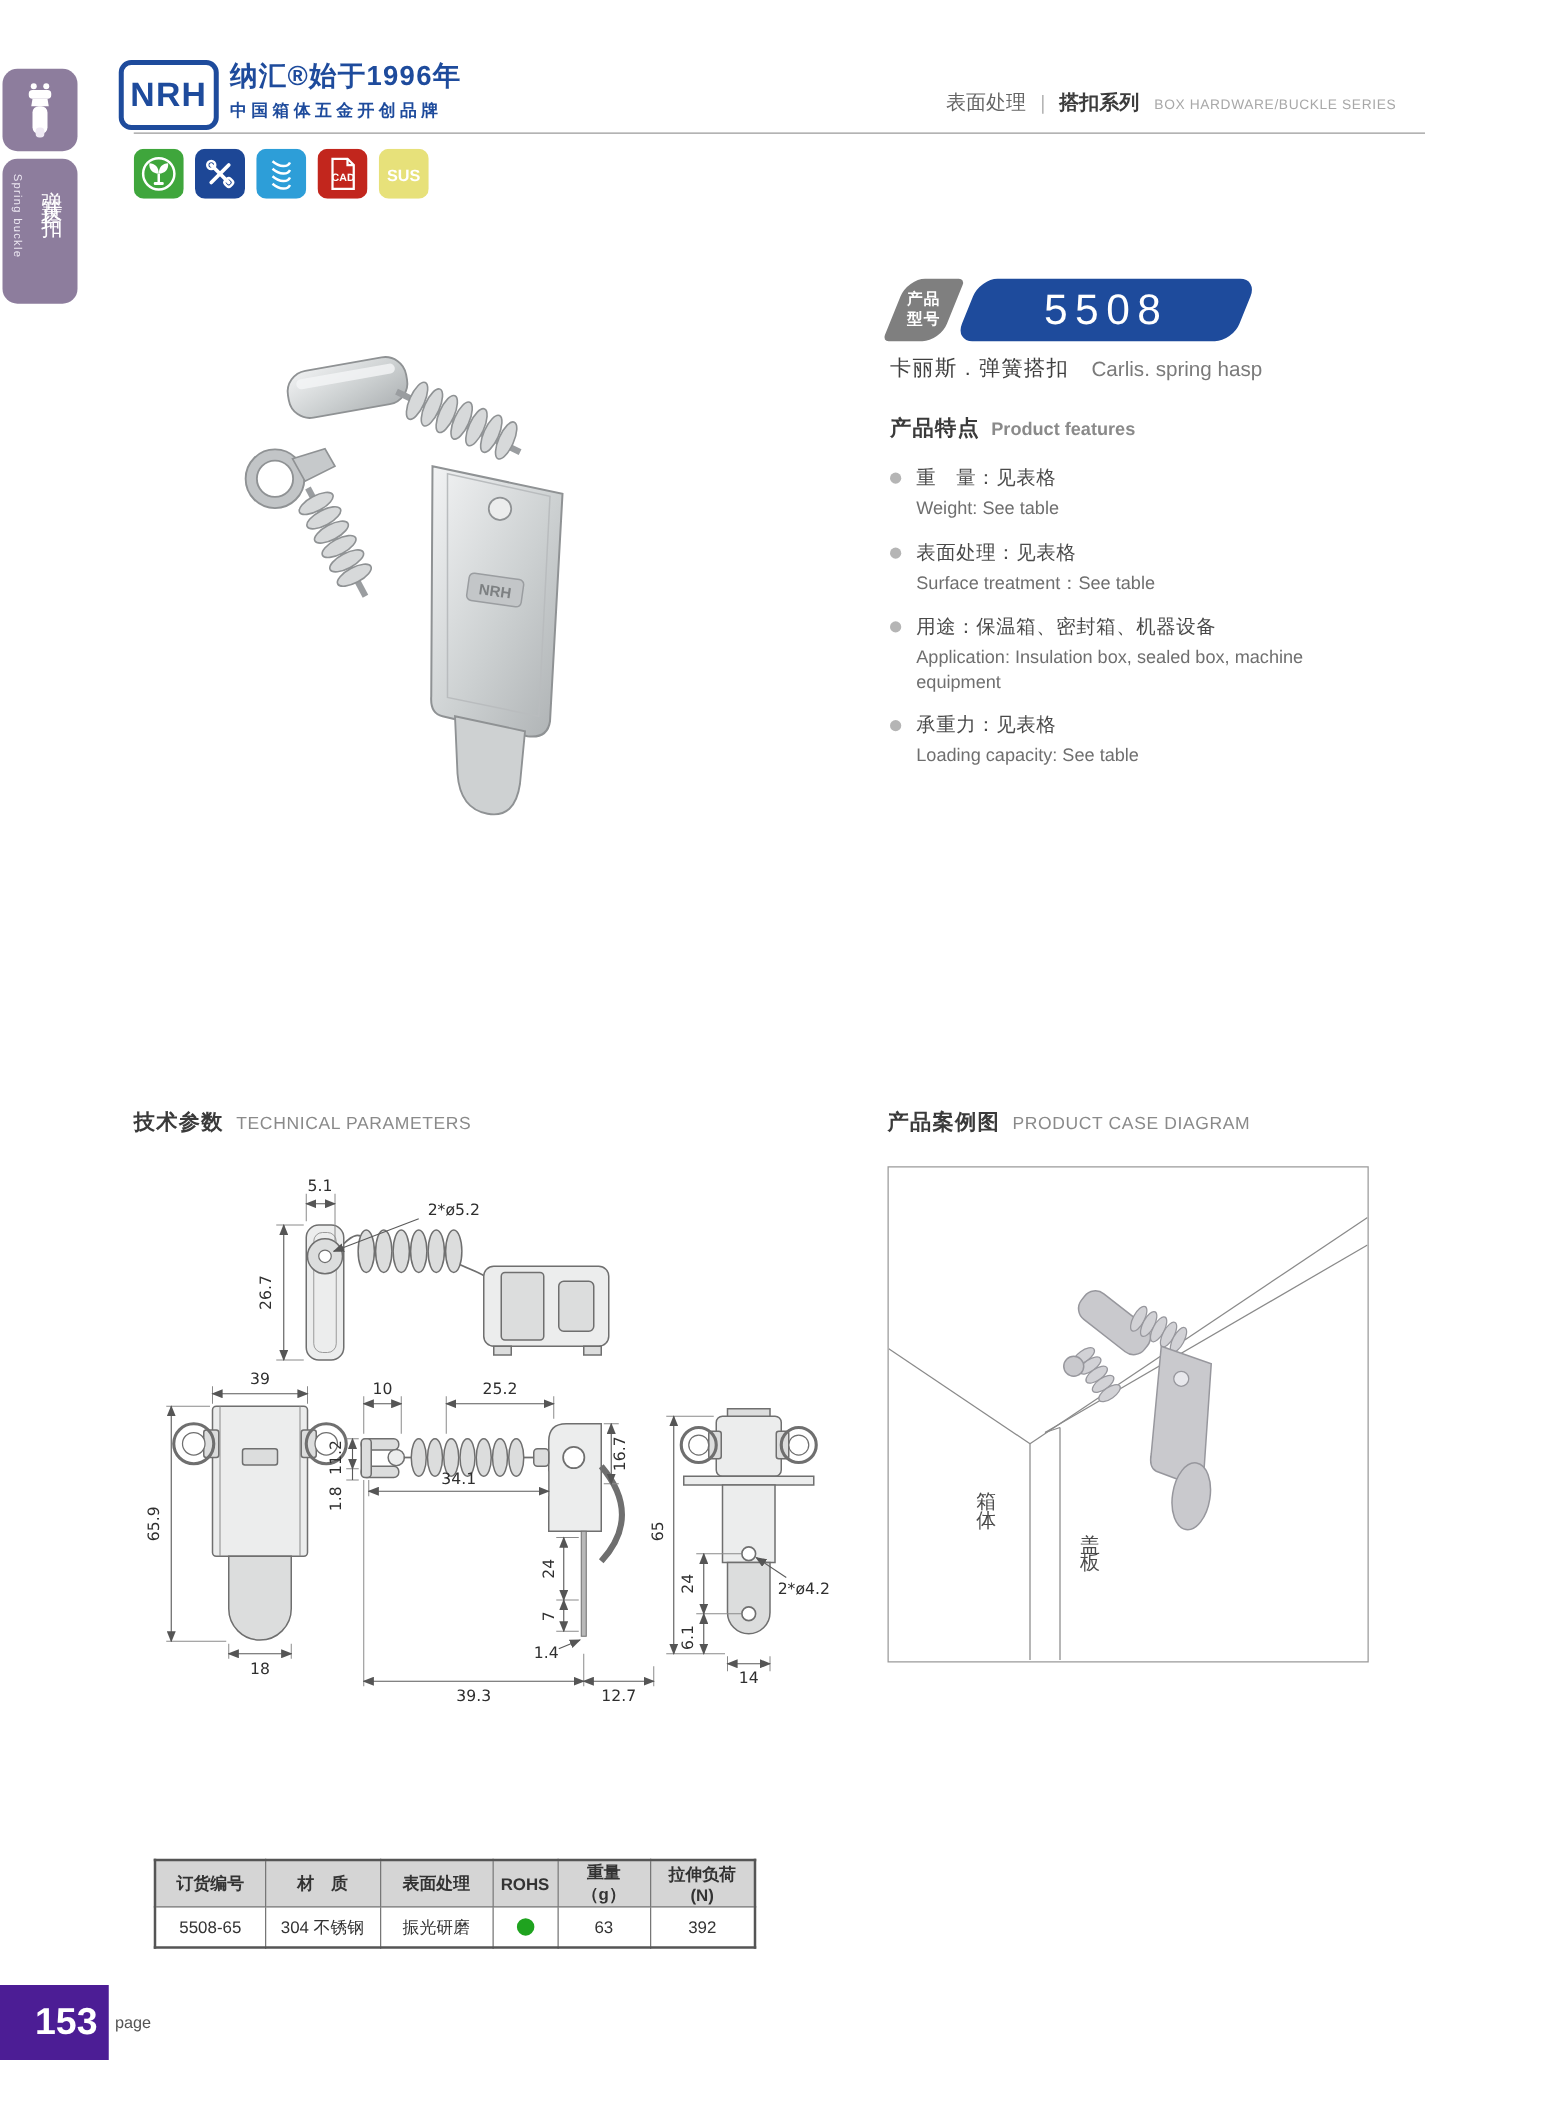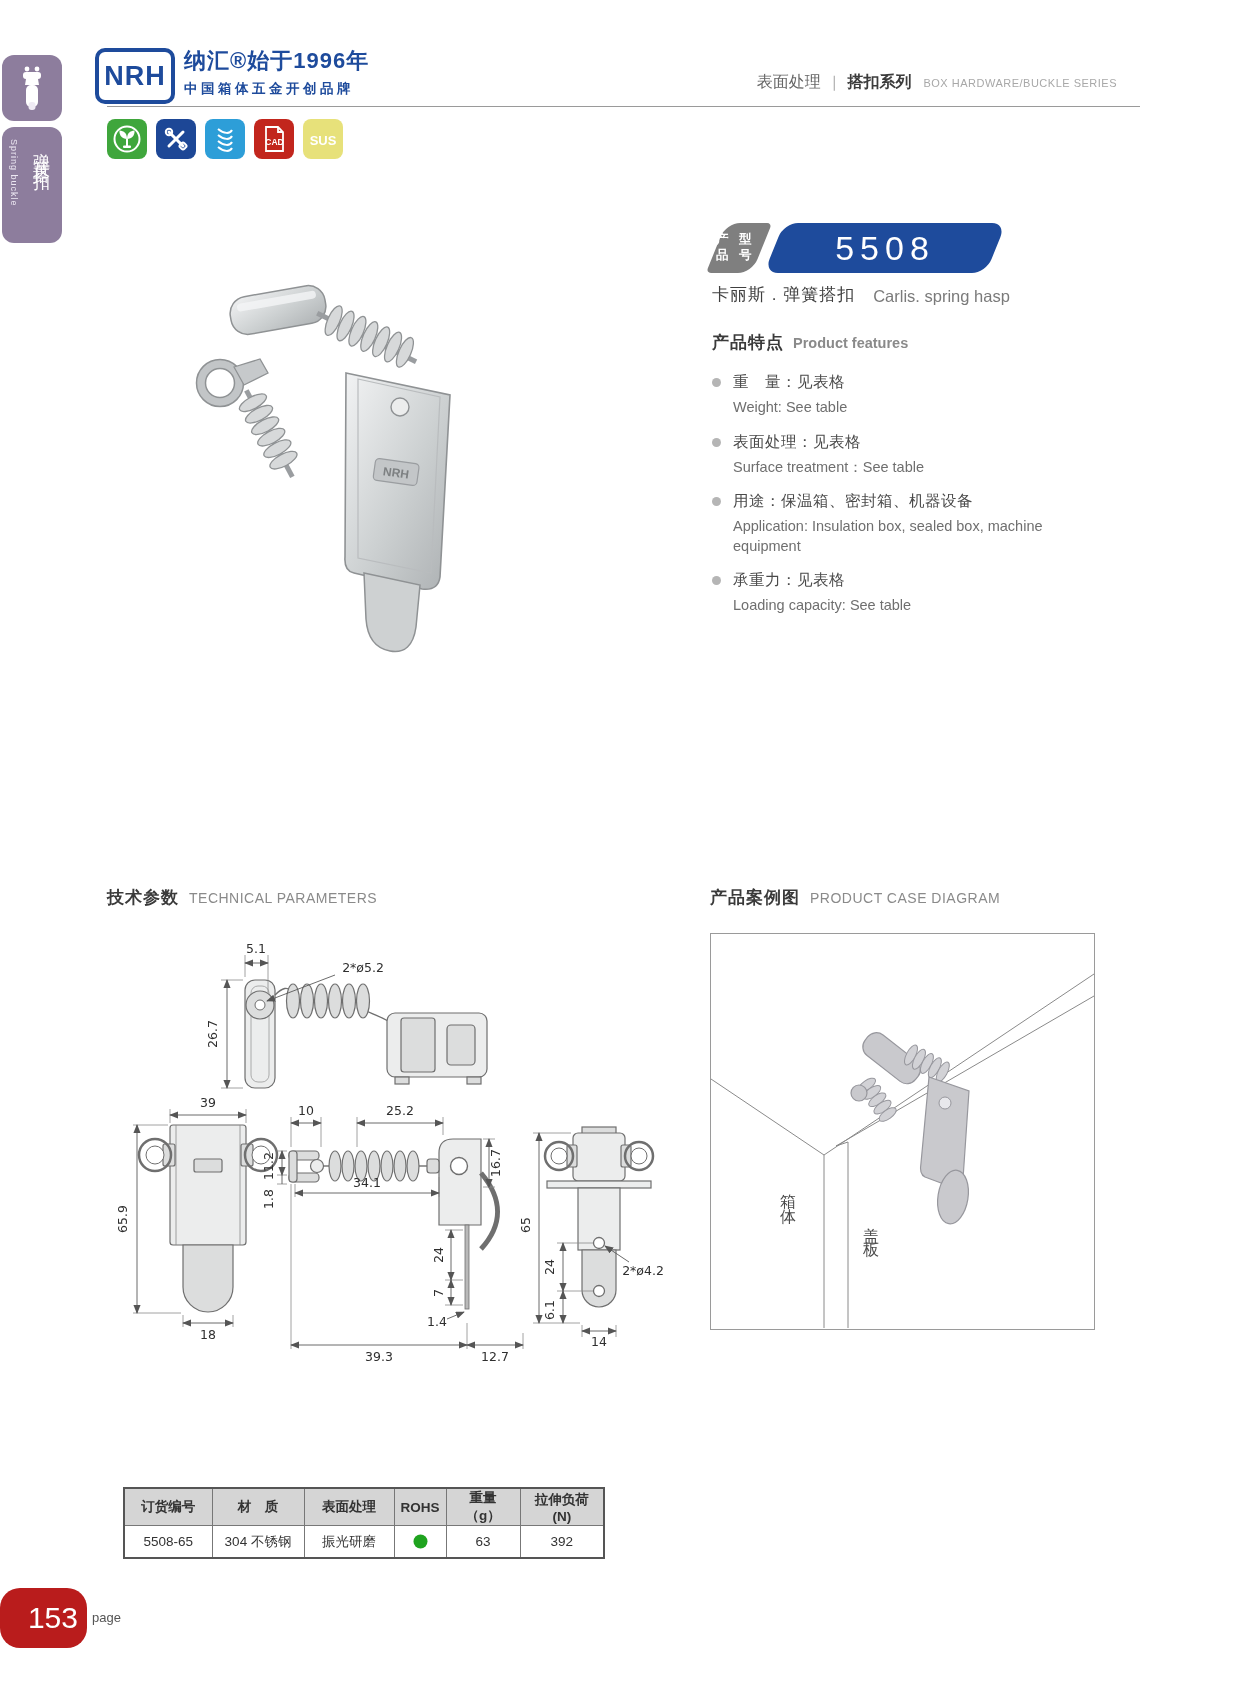--- a/index.html
+++ b/index.html
@@ -32,21 +32,21 @@
   
   .certs{position:absolute;left:107px;top:119px;display:flex;gap:9px;}
 
   
   .photo-svg{position:absolute;left:168px;top:255px;}
 
   
   .model-tag{position:absolute;left:716px;top:223px;width:46px;height:50px;}
   .model-tag .bg{position:absolute;inset:0;background:#7f7f7f;transform:skewX(-22deg);
                  border-radius:14px 5px 14px 5px;}
-  .model-tag .txt{position:relative;width:100%;height:100%;display:flex;flex-direction:row;
+  .model-tag .txt{position:relative;width:100%;height:100%;display:flex;flex-direction:column;
                   align-items:center;justify-content:center;color:#fff;font-size:12.5px;
                   font-weight:bold;line-height:1.25;letter-spacing:1px;}
   .model-plate{position:absolute;left:774px;top:223px;width:222px;height:50px;}
   .model-plate .bg{position:absolute;inset:0;background:#1e4b9c;transform:skewX(-22deg);
                    border-radius:14px;}
   .model-plate .txt{position:relative;width:100%;height:100%;display:flex;align-items:center;
                     justify-content:center;color:#fff;font-size:34px;letter-spacing:6px;}
   .prod-name{position:absolute;left:712px;top:283px;display:flex;align-items:flex-end;}
   .prod-name .zh{font-size:17px;color:#3f3f3f;letter-spacing:1px;}
   .prod-name .en{font-size:16.5px;color:#7a7a7a;margin-left:18px;}
@@ -88,23 +88,23 @@
 
   
   .spec-table{position:absolute;left:123px;top:1487px;border-collapse:collapse;
               border:2px solid #555;}
   .spec-table th,.spec-table td{border:1px solid #777;text-align:center;font-size:13.5px;
               color:#333;padding:0 6px;}
   .spec-table th{background:#d5d5d5;height:30px;font-weight:bold;}
   .spec-table td{height:31px;background:#fff;}
 
   
-  .pagebox{position:absolute;left:0;top:1588px;width:87px;height:60px;background:#b91c1c;
+  .pagebox{position:absolute;left:0;top:1588px;width:87px;height:60px;background:#4c1d95;
            color:#fff;display:flex;align-items:center;justify-content:flex-end;
-           padding-right:9px;box-sizing:border-box;font-size:30px;font-weight:normal;border-radius:20px;}
+           padding-right:9px;box-sizing:border-box;font-size:30px;font-weight:bold;}
   .pagelabel{position:absolute;left:92px;top:1610px;font-size:13px;color:#555;}
 </style>
 </head>
 <body>
 
 <div class="page">
 
   <div class="side-tile icon">
     <svg width="34" height="48" viewBox="0 0 34 48">
       <circle cx="12" cy="5" r="2.4" fill="#fff"></circle>

